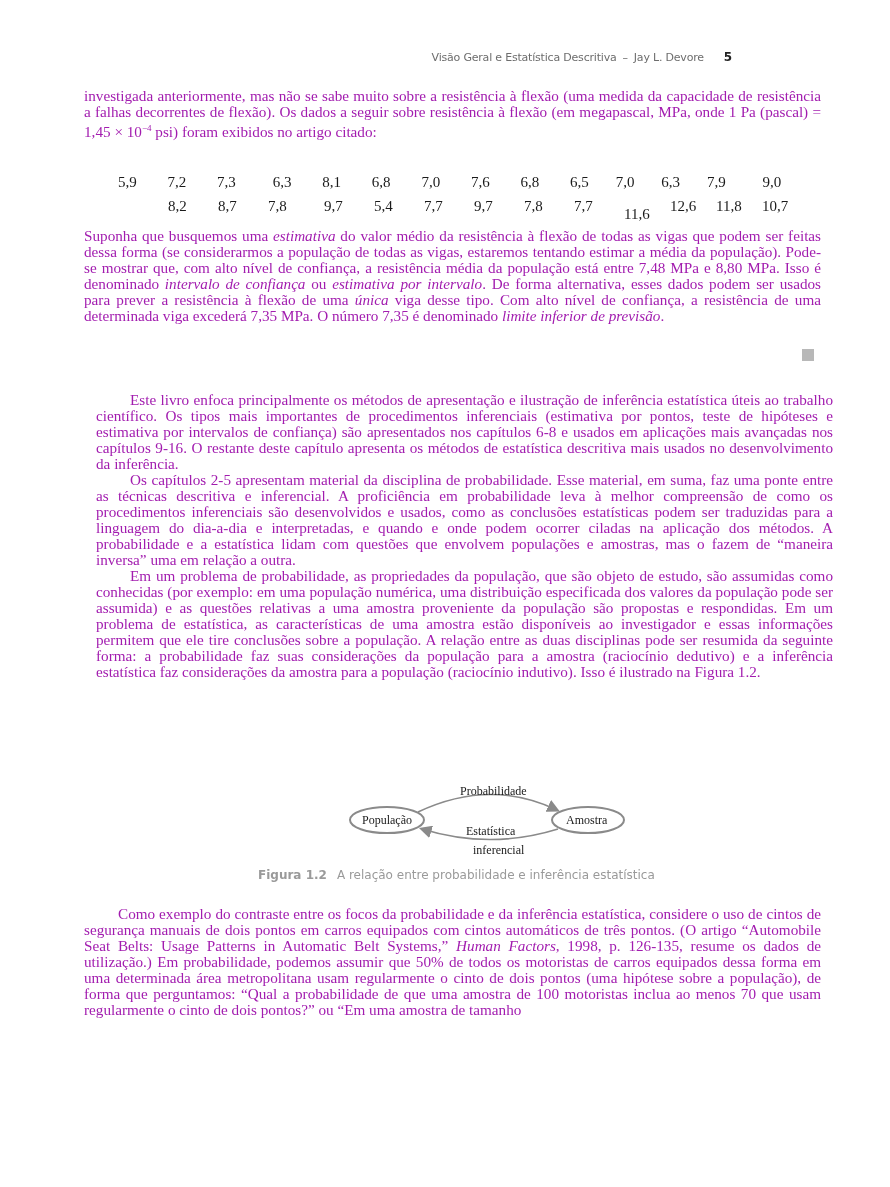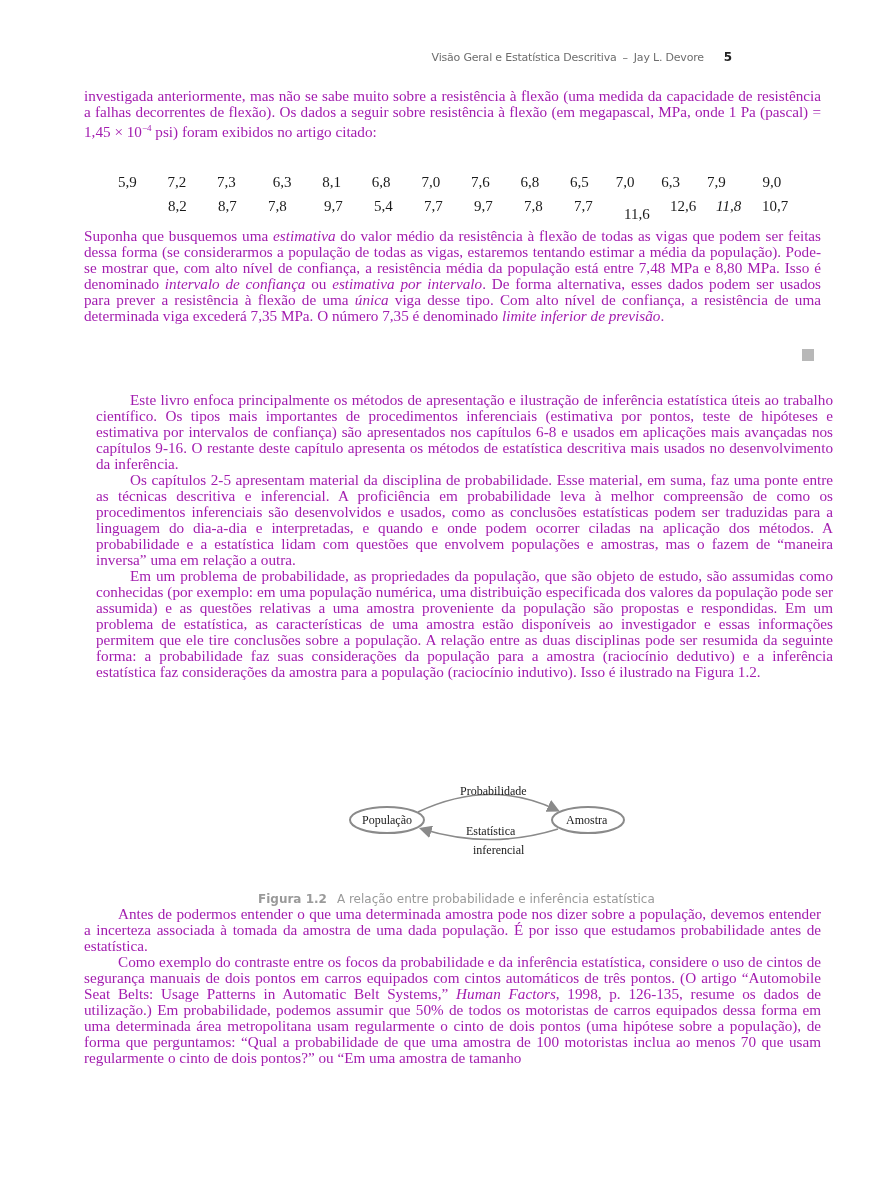--- a/index.html
+++ b/index.html
@@ -31,21 +31,21 @@
     background: #b8b8b8;
   }
   .figure {
     position: absolute; left: 340px; top: 780px; width: 300px; height: 80px;
   }
   .fig-label {
     position: absolute; font-family: "Liberation Serif", serif; font-size: 12px; color: #1a1a1a;
     white-space: nowrap;
   }
   .caption {
-    position: absolute; top: 892px; left: 258px;
+    position: absolute; top: 868px; left: 258px;
     font-family: "DejaVu Sans", sans-serif; font-size: 12px; color: #9a9a9a;
     white-space: nowrap;
   }
   .caption .fig-num { font-weight: bold; margin-right: 10px; }
   em { font-style: italic; }
 </style>
 </head>
 <body>
 
 <div class="page">
@@ -80,21 +80,21 @@
         <span style="width: 50px;">8,7</span>
         <span style="width: 56px;">7,8</span>
         <span style="width: 50px;">9,7</span>
         <span style="width: 50px;">5,4</span>
         <span style="width: 50px;">7,7</span>
         <span style="width: 50px;">9,7</span>
         <span style="width: 50px;">7,8</span>
         <span style="width: 50px;">7,7</span>
         <span style="width: 46px; margin-top: 17px;">11,6</span>
         <span style="width: 46px;">12,6</span>
-        <span style="width: 46px; font-style: italic;">11,8</span>
+        <span style="width: 46px;">11,8</span>
         <span style="width: 56px;">10,7</span>
       </div>
   </div>
 
   <div class="body-text" style="top:228px;">
     <p><span>Suponha que busquemos uma </span><em>estimativa</em><span> do valor médio da resistência à flexão de todas as vigas que podem ser feitas dessa forma (se considerarmos a população de todas as vigas, estaremos tentando estimar a média da população). Pode-se mostrar que, com alto nível de confiança, a resistência média da população está entre 7,48 MPa e 8,80 MPa. Isso é denominado </span><em>intervalo de confiança</em><span> ou </span><em>estimativa por intervalo</em><span>. De forma alternativa, esses dados podem ser usados para prever a resistência à flexão de uma </span><em>única</em><span> viga desse tipo. Com alto nível de confiança, a resistência de uma determinada viga excederá 7,35 MPa. O número 7,35 é denominado </span><em>limite inferior de previsão</em><span>.</span></p>
   </div>
   <div class="end-mark"></div>
 
   <div class="body-text" style="top:392px;margin-left:12px;">
@@ -120,17 +120,16 @@
     <span class="fig-label" style="left:120px; top:4px;">Probabilidade</span>
     <span class="fig-label" style="left:126px; top:44px;">Estatística</span>
     <span class="fig-label" style="left:125px; top:63px;margin-left:8px;">inferencial</span>
   </div>
 
   <div class="caption">
     <span class="fig-num">Figura 1.2</span><span>A relação entre probabilidade e inferência estatística</span>
   </div>
 
   <div class="body-text" style="top:906px;">
-    <p class="indent">Antes de podermos entender o que uma determinada amostra pode nos dizer sobre a população, devemos entender a incerteza associada à tomada da amostra de uma dada população. É por isso que estudamos probabilidade antes de estatística.</p>
     <p class="indent"><span>Como exemplo do contraste entre os focos da probabilidade e da inferência estatística, considere o uso de cintos de segurança manuais de dois pontos em carros equipados com cintos automáticos de três pontos. (O artigo “Automobile Seat Belts: Usage Patterns in Automatic Belt Systems,” </span><em>Human Factors</em><span>, 1998, p. 126-135, resume os dados de utilização.) Em probabilidade, podemos assumir que 50% de todos os motoristas de carros equipados dessa forma em uma determinada área metropolitana usam regularmente o cinto de dois pontos (uma hipótese sobre a população), de forma que perguntamos: “Qual a probabilidade de que uma amostra de 100 motoristas inclua ao menos 70 que usam regularmente o cinto de dois pontos?” ou “Em uma amostra de tamanho</span></p>
   </div>
 
 </div>
 
 </body></html>

